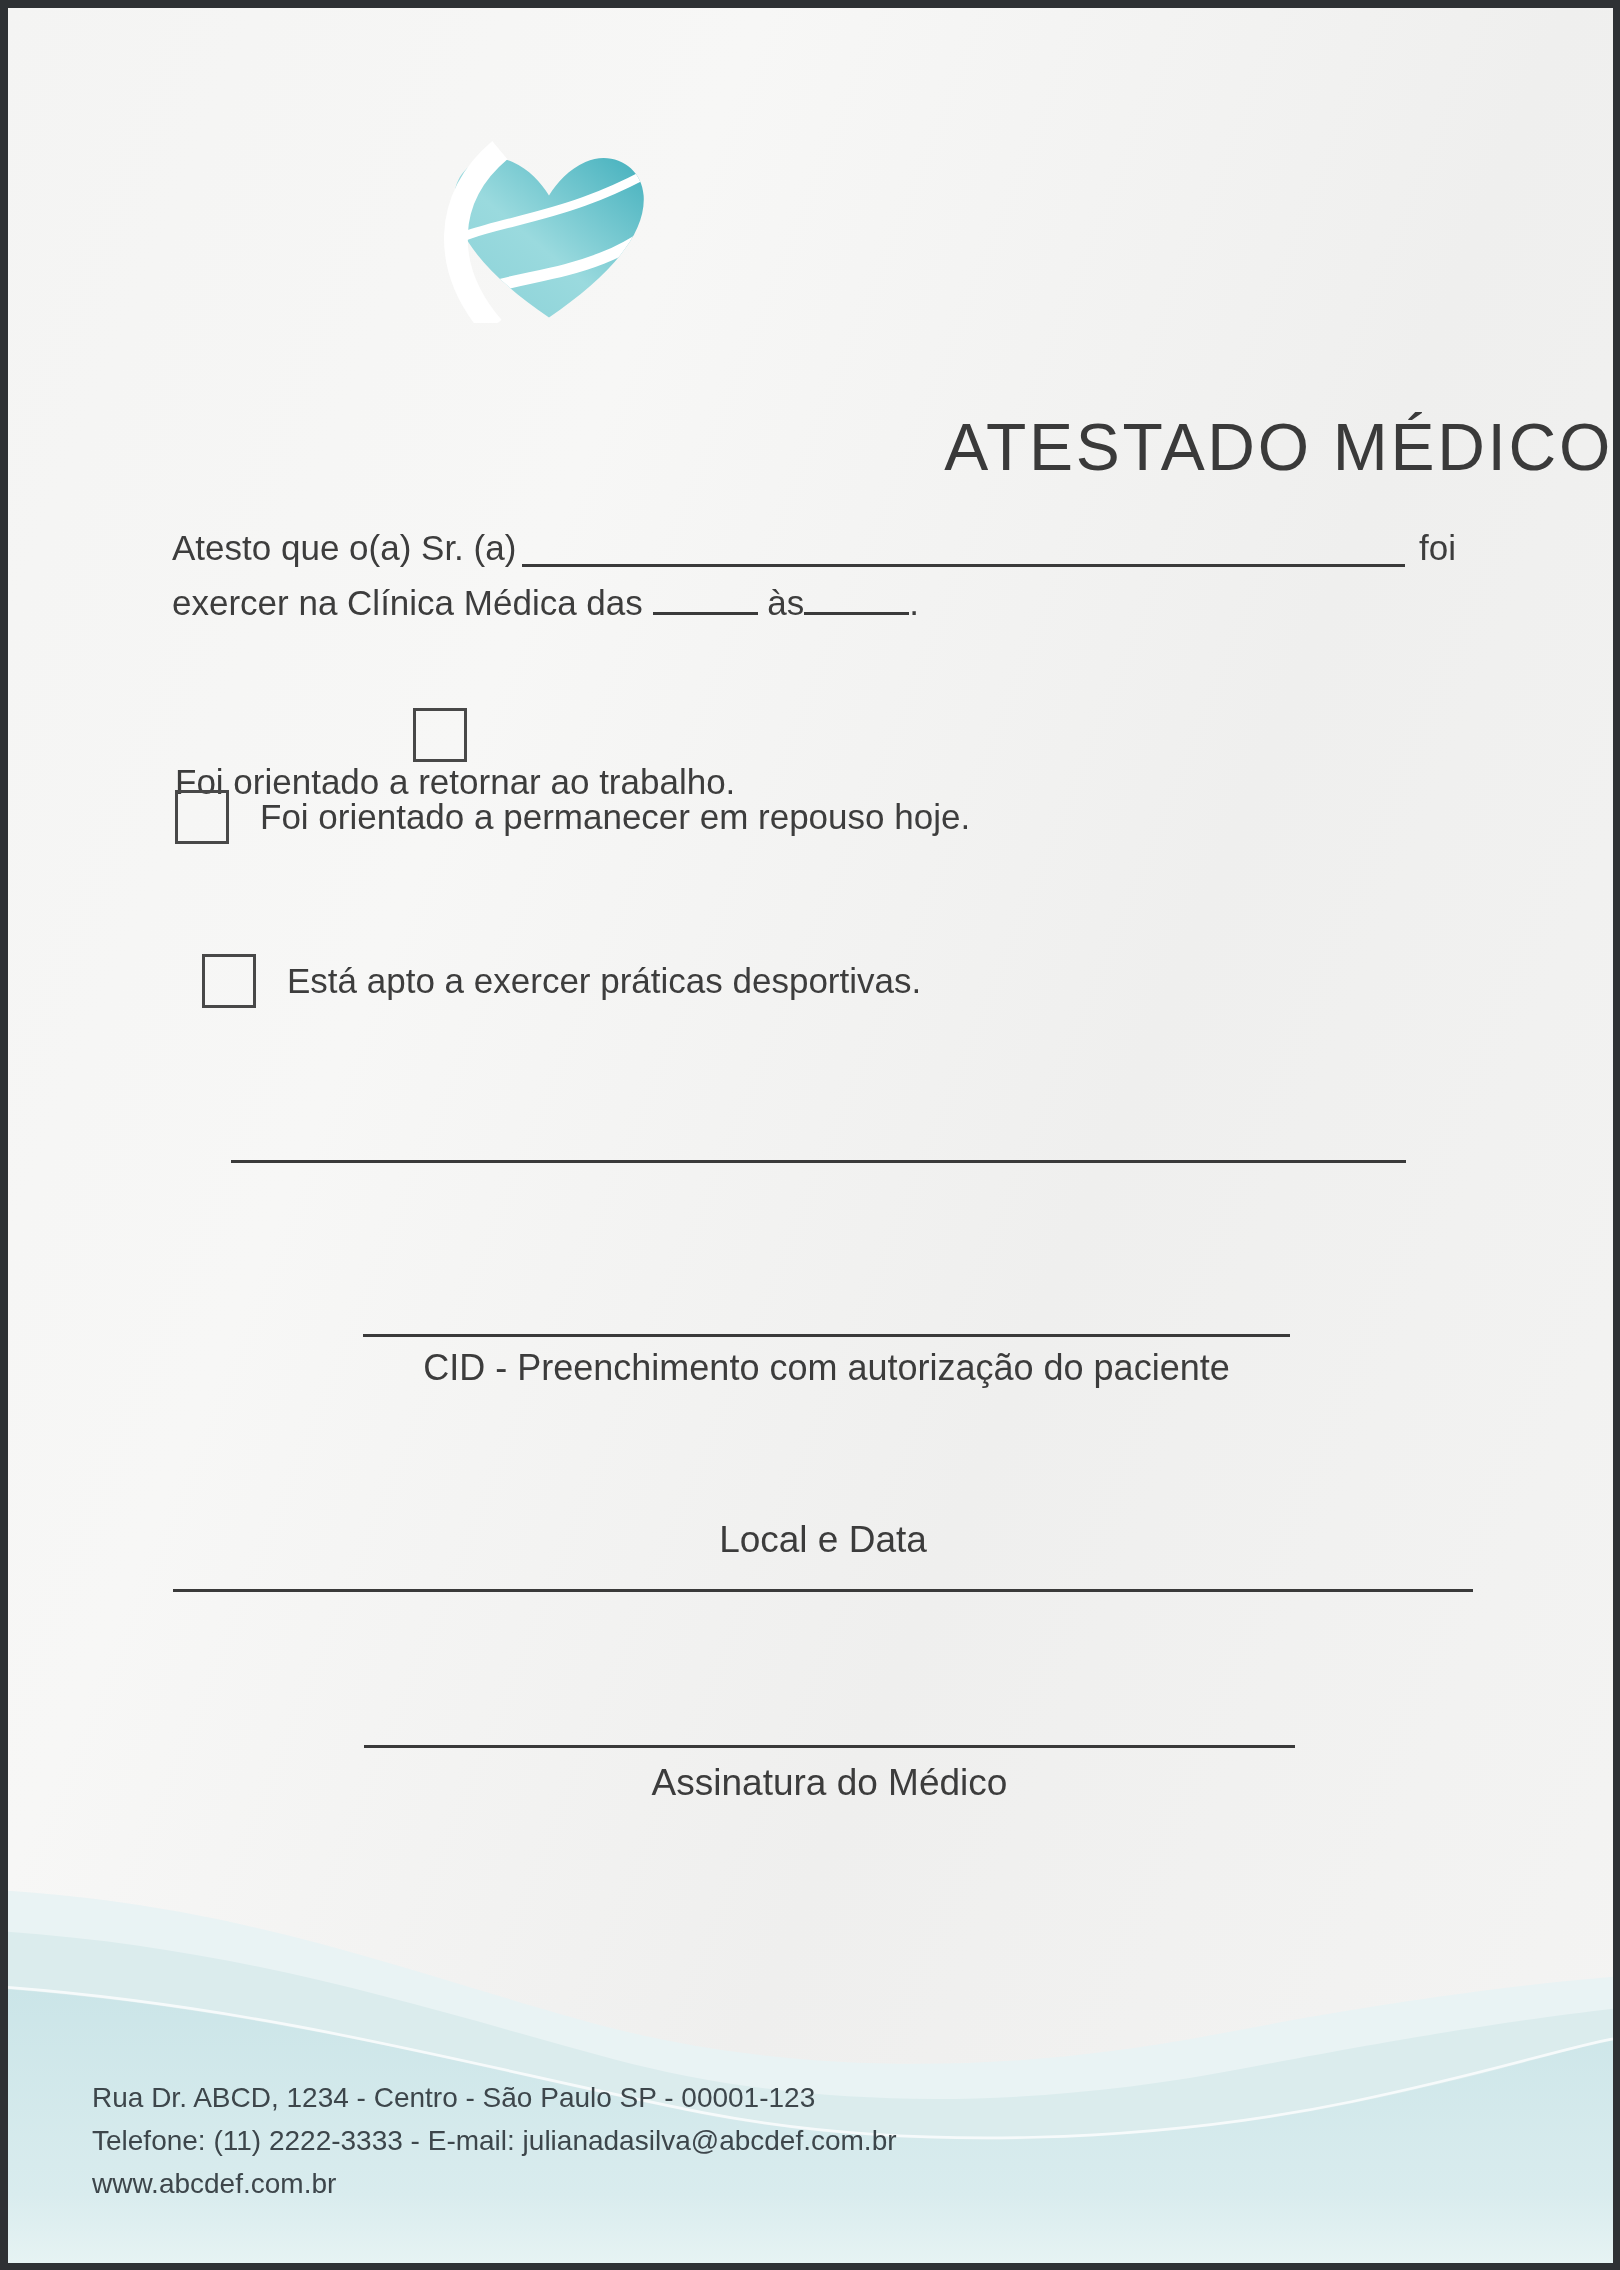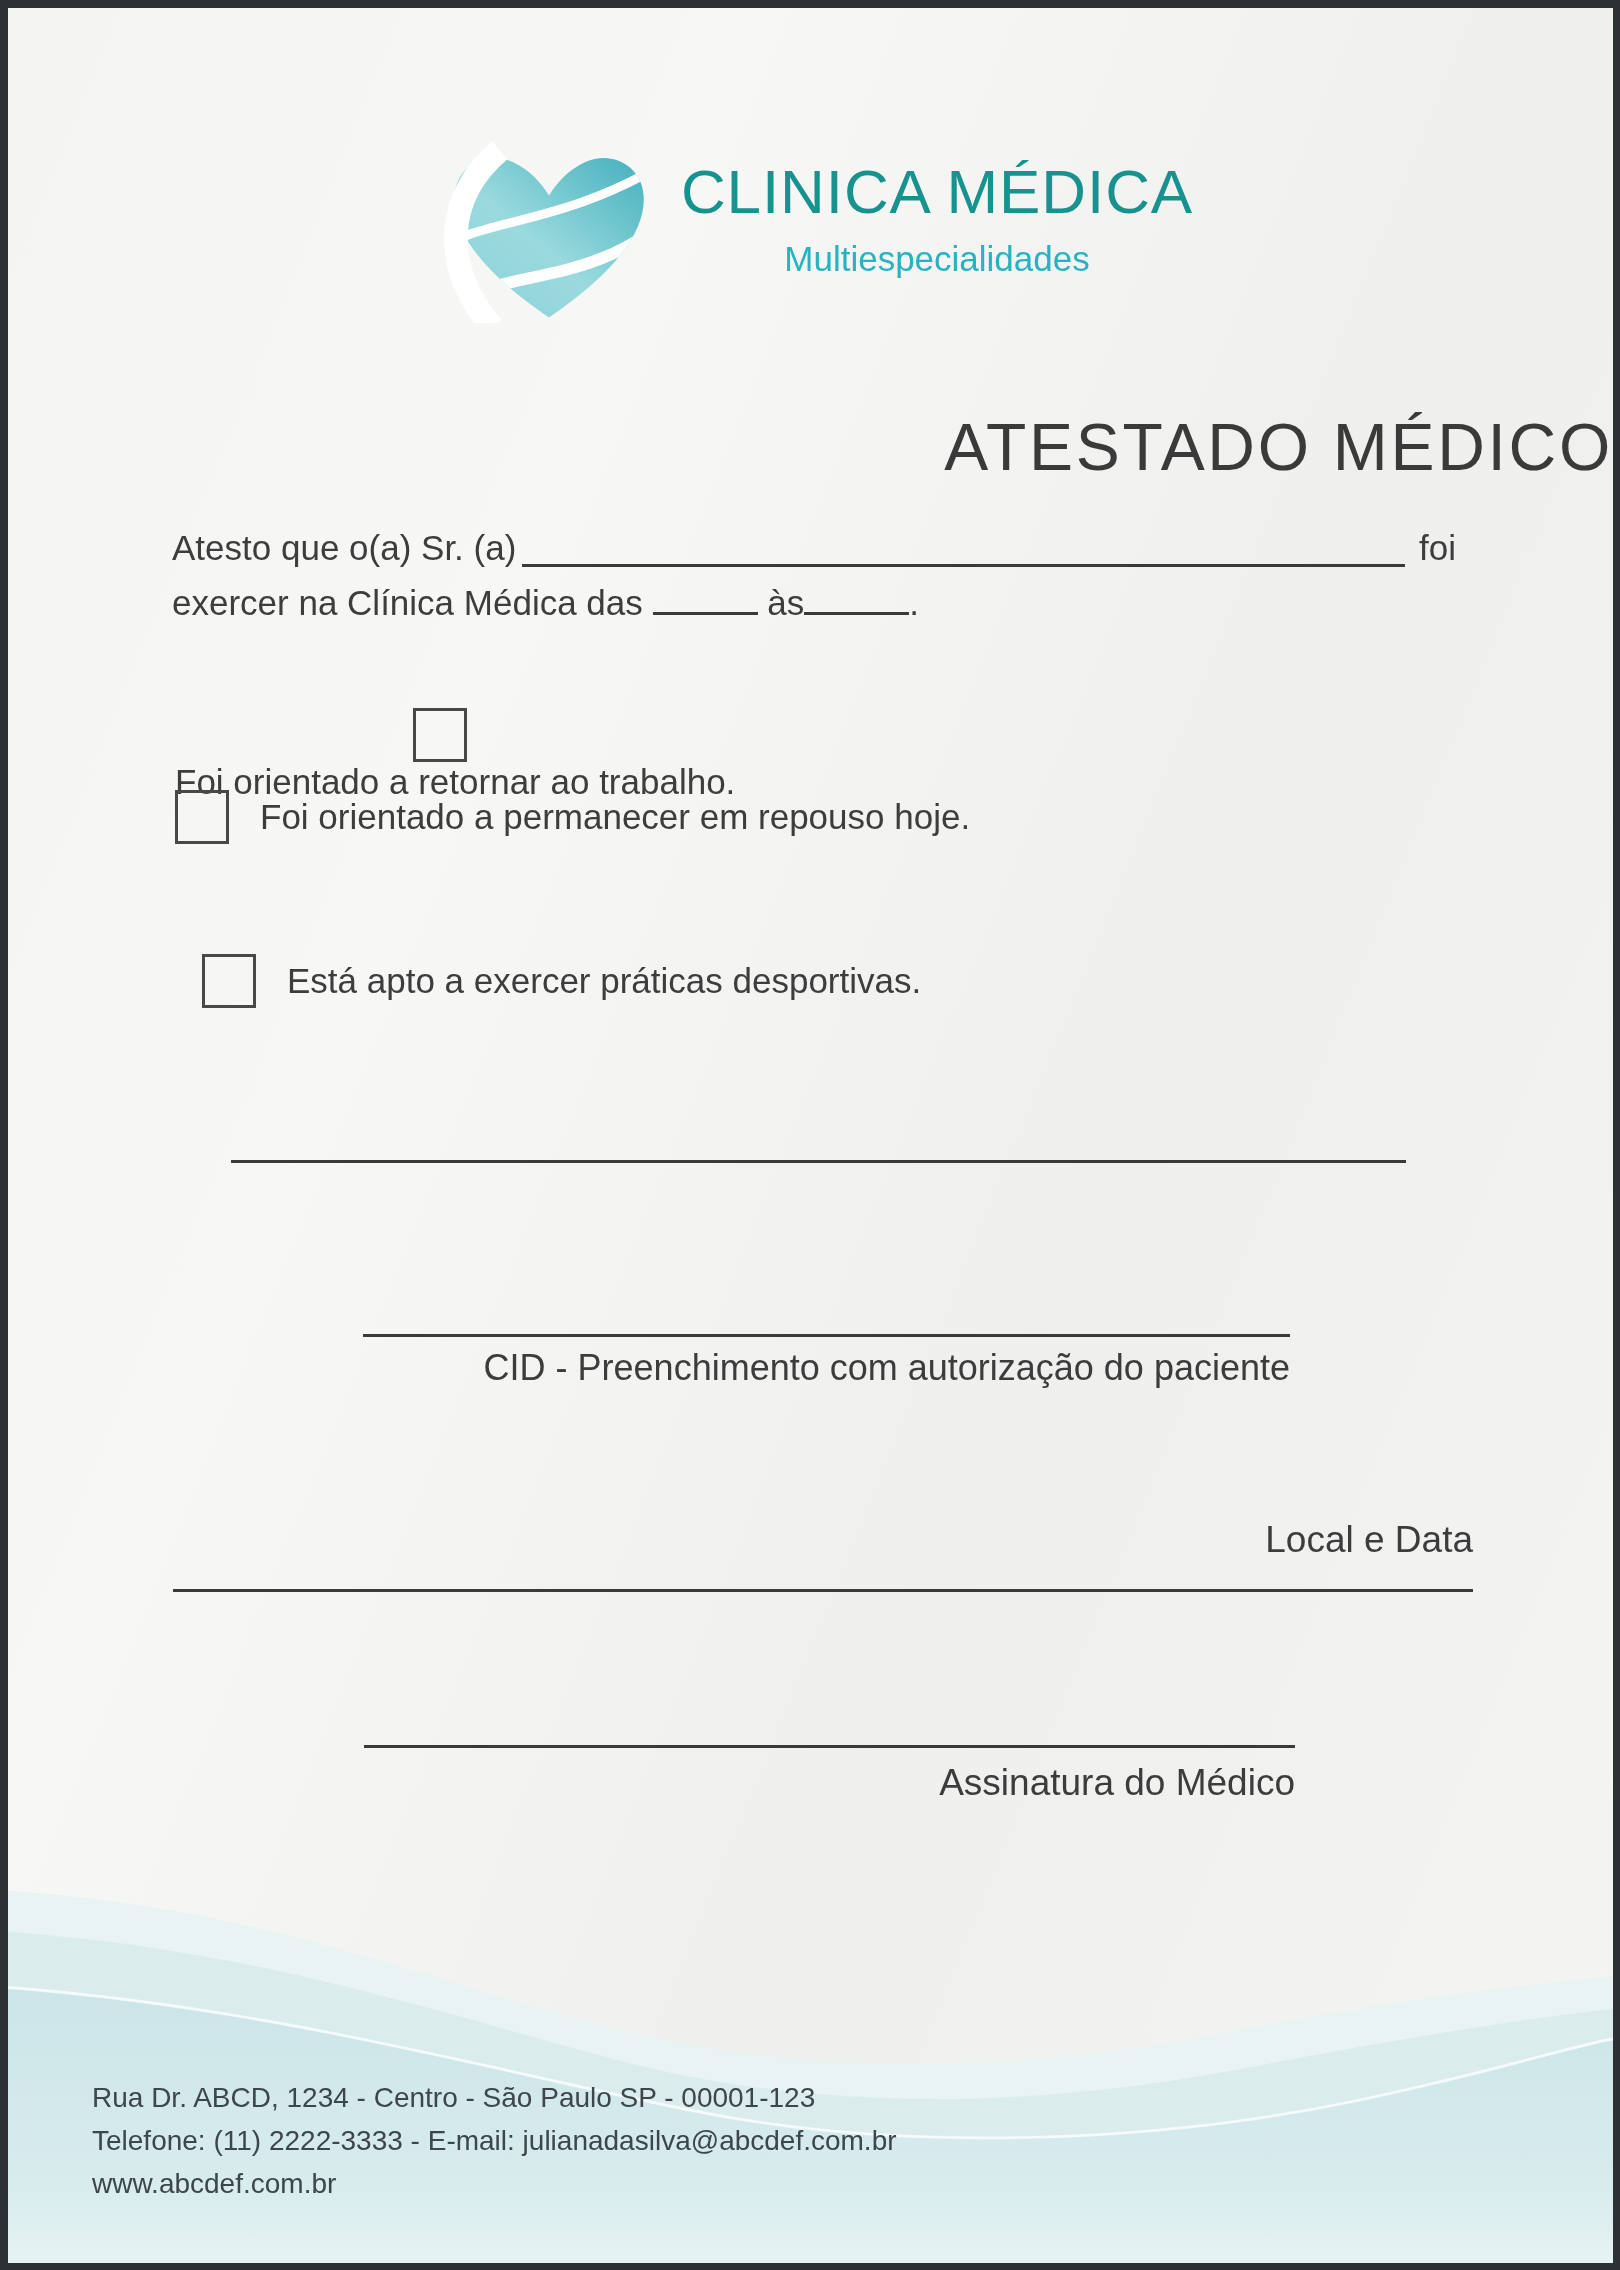--- a/index.html
+++ b/index.html
@@ -26,21 +26,21 @@
   .intro-line1{display:flex;align-items:baseline;justify-content:center;}
   .intro-line1 .txt{white-space:nowrap;}
   .fill-grow{flex:1;align-self:stretch;border-bottom:3.5px solid #3a3a3a;margin:0 14px 8px 5.3px;}
   .fill-short{display:inline-block;width:105px;border-bottom:3.5px solid #3a3a3a;height:1.8px;}
   
   .check-row{left:167px;height:55px;display:flex;align-items:center;}
   .check-box{width:48px;height:48px;border:3.5px solid #484848;margin-right:31px;flex:none;background:transparent;}
   .check-label{font-size:35px;color:#3d3d3d;white-space:pre-wrap;}
   
   .rule{border-bottom:3.5px solid #3a3a3a;height:0;}
-  .caption{text-align:right;color:#3c3c3c;}
+  .caption{text-align:center;color:#3c3c3c;}
   .obs-line{left:223px;top:1152px;width:1175px;}
   .cid-line{left:355px;top:1326px;width:927px;}
   .cid-caption{left:355px;top:1339px;width:927px;font-size:36px;}
   .local-line{left:165px;top:1581px;width:1300px;}
   .local-caption{left:165px;top:1502px;width:1300px;font-size:37px;margin-top:9px;}
   .sign-line{left:356px;top:1737px;width:931px;}
   .sign-caption{left:356px;top:1754px;width:931px;font-size:37px;}
   
   .waves{left:0;bottom:0;width:1605px;height:412px;}
   .footer{left:84px;top:2068px;font-size:28px;line-height:43px;color:#3d464b;z-index:2;}
@@ -61,24 +61,20 @@
         <path d="M120,194 C56,150 13,104 16,60 C18,28 50,10 80,23 C98,31 111,45 120,60 C129,45 142,31 160,23 C190,10 222,28 224,60 C227,104 184,150 120,194 Z"></path>
       </clipPath>
     </defs>
     <path d="M120,194 C56,150 13,104 16,60 C18,28 50,10 80,23 C98,31 111,45 120,60 C129,45 142,31 160,23 C190,10 222,28 224,60 C227,104 184,150 120,194 Z" fill="url(#hg)"></path>
     <path d="M58,205 C2,140 4,62 66,10" stroke="#ffffff" stroke-width="26" fill="none"></path>
     <g clip-path="url(#hc)" stroke="#ffffff" fill="none">
       <path d="M-15,125 C55,80 125,98 255,20" stroke-width="10"></path>
       <path d="M-15,190 C75,135 165,165 258,78" stroke-width="13"></path>
     </g>
   </svg>
-  <div class="abs logo-text">
-    <div class="logo-title">CLINICA MÉDICA</div>
-    <div class="logo-subtitle">Multiespecialidades</div>
-  </div>
 
   <div class="abs doc-title">ATESTADO MÉDICO</div>
 
   <div class="abs intro">
     <div class="intro-line1">
       <span class="txt">Atesto que o(a) Sr. (a)</span>
       <span class="fill-grow"></span>
       <span class="txt">foi</span>
     </div>
     <div class="intro-line2">

